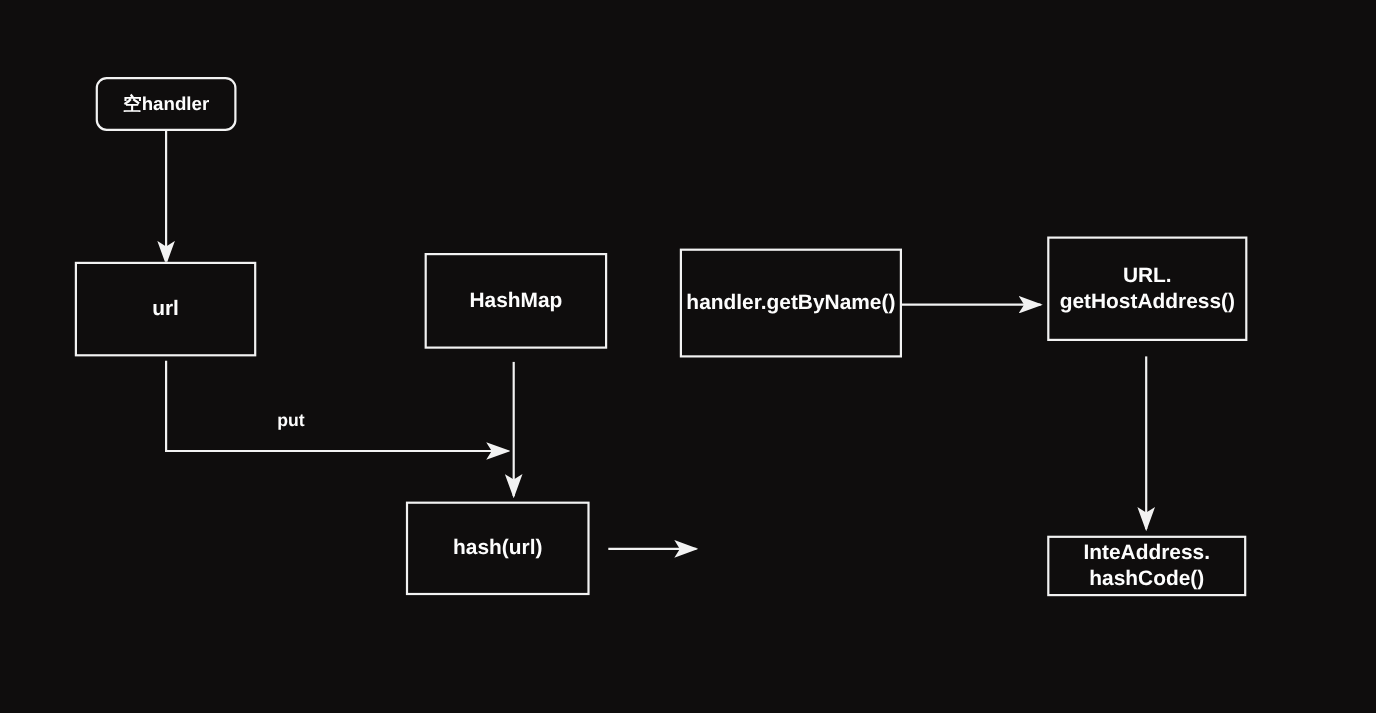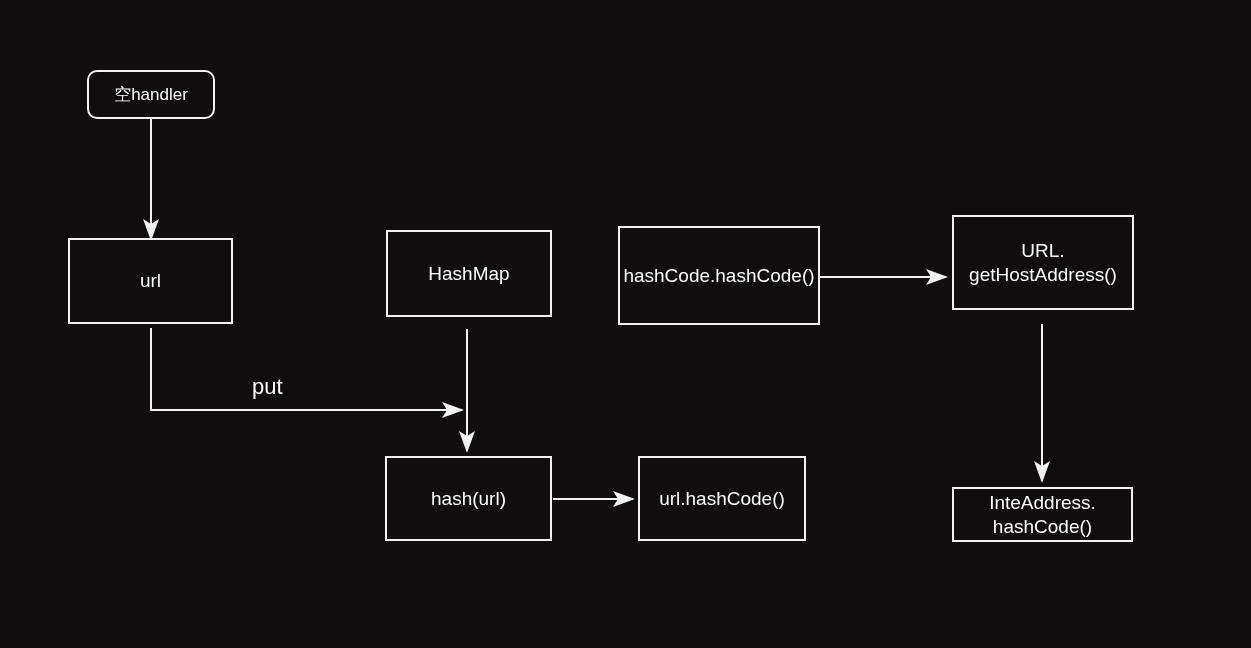--- a/index.html
+++ b/index.html
@@ -11,20 +11,21 @@
   html, body {
     background: var(--background);
     font-family: "Liberation Sans", "DejaVu Sans", sans-serif;
   }
   .canvas {
     position: relative;
     width: 1251px;
     height: 600px;
     background: var(--background);
     overflow: hidden;
+    font-weight: bold;
   }
   .edges {
     position: absolute;
     left: 0; top: 0;
     width: 1251px;
     height: 648px;
   }
   .edges line, .edges polyline {
     stroke: var(--line);
     stroke-width: 2;
@@ -43,29 +44,29 @@
     font-size: 19px;
     line-height: 1.25;
   }
   .node.rounded {
     border-radius: 10px;
     font-size: 17px;
   }
   .edge-label {
     position: absolute;
     color: var(--text);
-    font-size: 22px;
+    font-size: 16px;
   }
   
   .n-empty-handler       { left: 87px;  top: 70px;  width: 128px; height: 49px; }
   .n-url                 { left: 68px;  top: 238px; width: 165px; height: 86px; }
   .n-hashmap             { left: 386px; top: 230px; width: 166px; height: 87px; }
   .n-handler-hashcode    { left: 618px; top: 226px; width: 202px; height: 99px; }
   .n-url-gethostaddress  { left: 952px; top: 215px; width: 182px; height: 95px; }
-  .n-hash-url            { left: 385px; top: 456px; width: 167px; height: 85px; }
+  .n-hash-url            { left: 369px; top: 456px; width: 167px; height: 85px; }
   .n-url-hashcode        { left: 638px; top: 456px; width: 168px; height: 85px; }
   .n-inteaddress         { left: 952px; top: 487px; width: 181px; height: 55px; }
   .l-put                 { left: 252px; top: 374px; }
 </style>
 </head>
 <body>
 
 <div class="canvas">
 
   <svg class="edges" width="1251" height="648" viewBox="0 0 1251 648" xmlns="http://www.w3.org/2000/svg">
@@ -87,27 +88,26 @@
 
     <line x1="1042" y1="324" x2="1042" y2="481" marker-end="url(#arrow)"></line>
   </svg>
 
   <div class="node rounded n-empty-handler">空handler</div>
 
   <div class="node n-url">url</div>
 
   <div class="node n-hashmap">HashMap</div>
 
-  <div class="node n-handler-hashcode">hashCode.hashCode()</div>
+  <div class="node n-handler-hashcode">handler.getByName()</div>
 
   <div class="node n-url-gethostaddress">URL.
 getHostAddress()</div>
 
   <div class="node n-hash-url">hash(url)</div>
 
-  <div class="node n-url-hashcode">url.hashCode()</div>
 
   <div class="node n-inteaddress">InteAddress.
 hashCode()</div>
 
   <div class="edge-label l-put">put</div>
 
 </div>
 
 </body></html>

